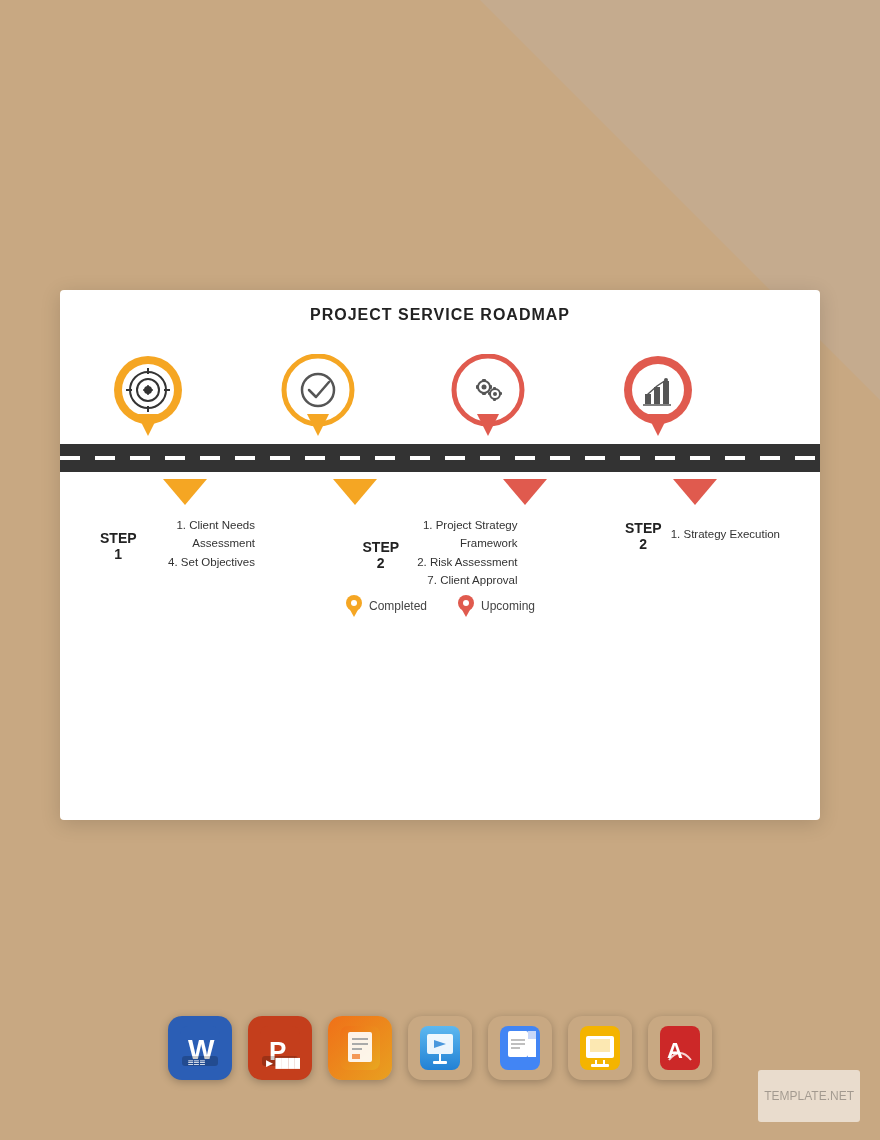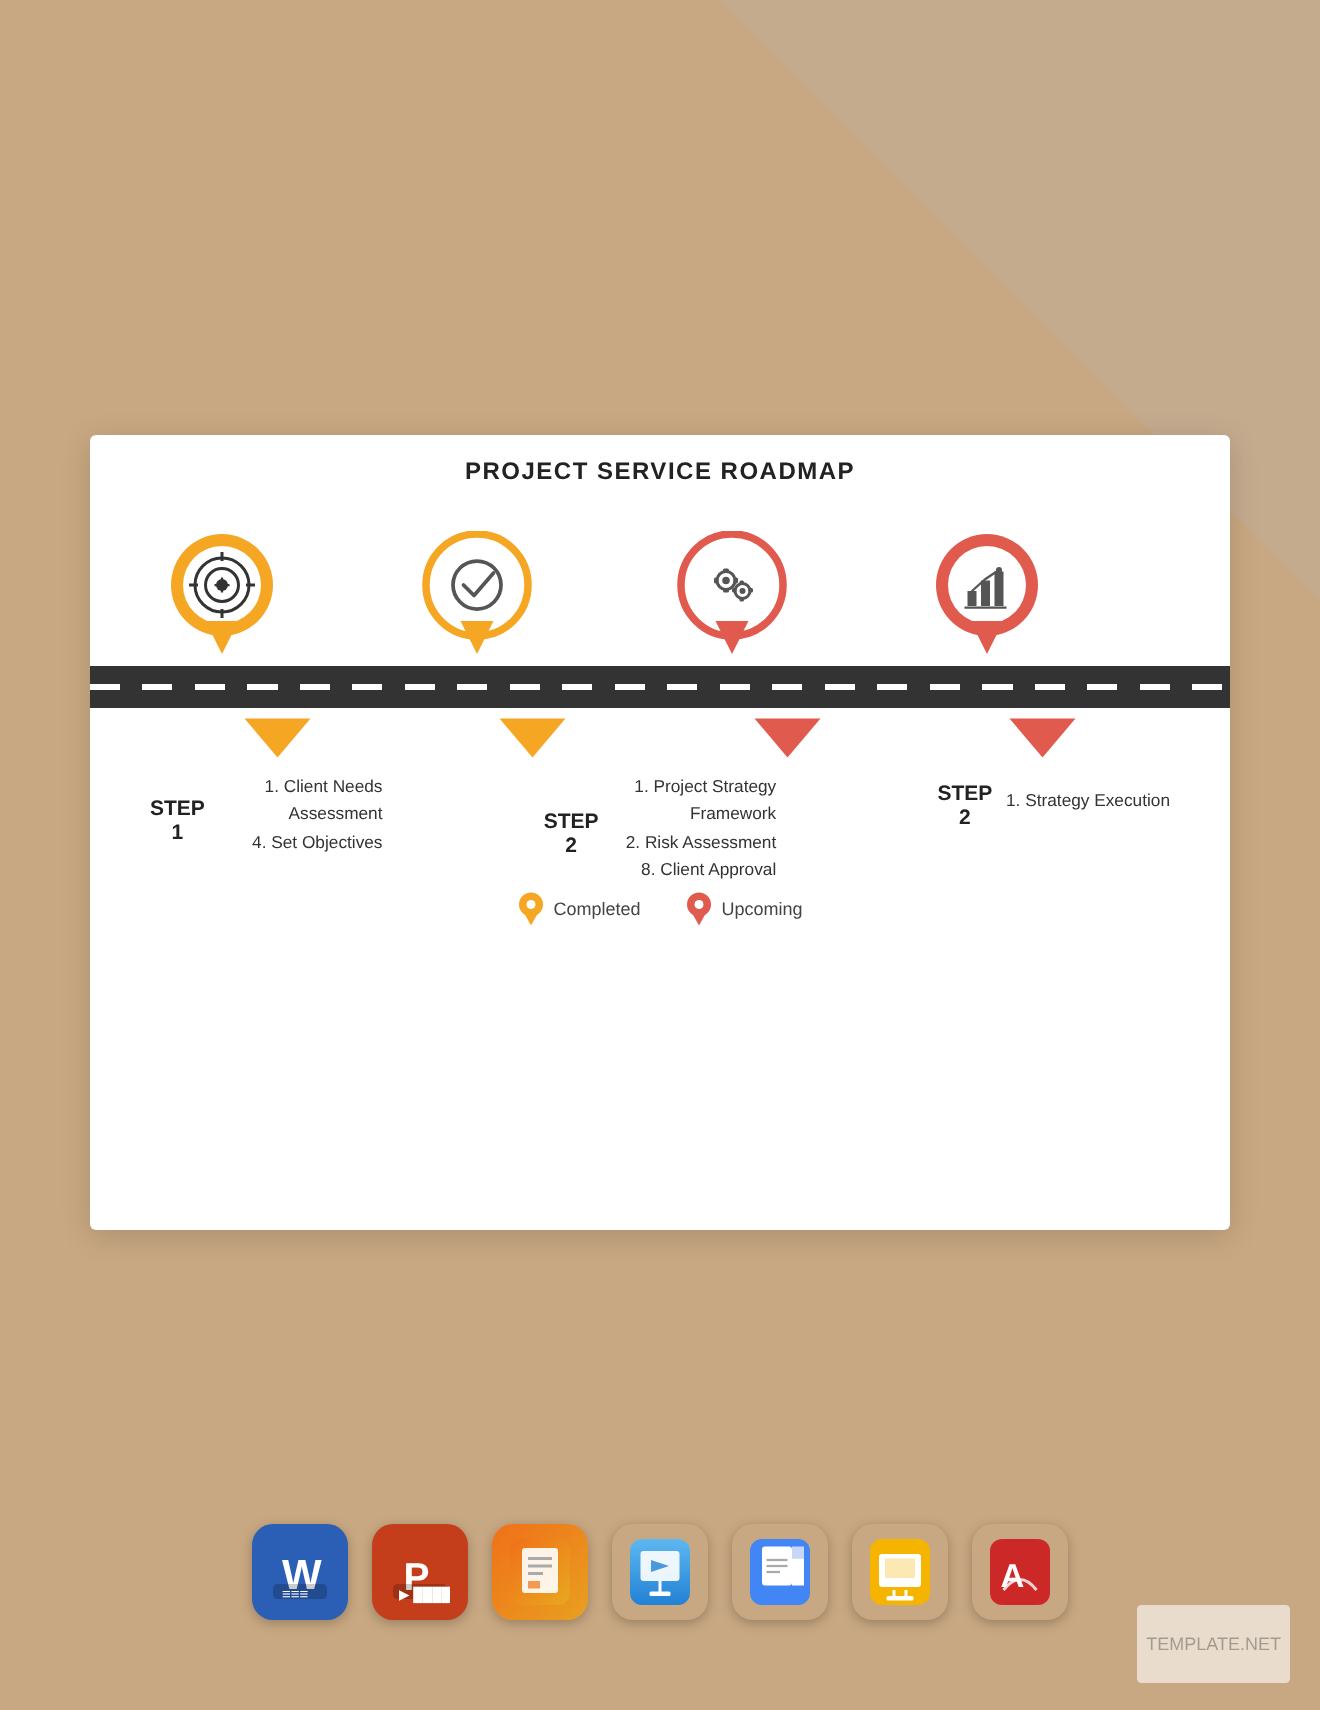--- a/index.html
+++ b/index.html
@@ -331,21 +331,21 @@
         <div>1. Client Needs Assessment</div>
         <div>4. Set Objectives</div>
       </div>
     </div>
 
     <div class="step-unit">
       <div class="step-label">STEP 2</div>
       <div class="step-items">
         <div>1. Project Strategy Framework</div>
         <div>2. Risk Assessment</div>
-        <div>8. Client Approval</div>
+        <div>7. Client Approval</div>
       </div>
     </div>
 
     <div class="step-unit">
       <div class="step-label">STEP 2</div>
       <div class="step-items">
         <div>1. Strategy Execution</div>
       </div>
     </div>
 

